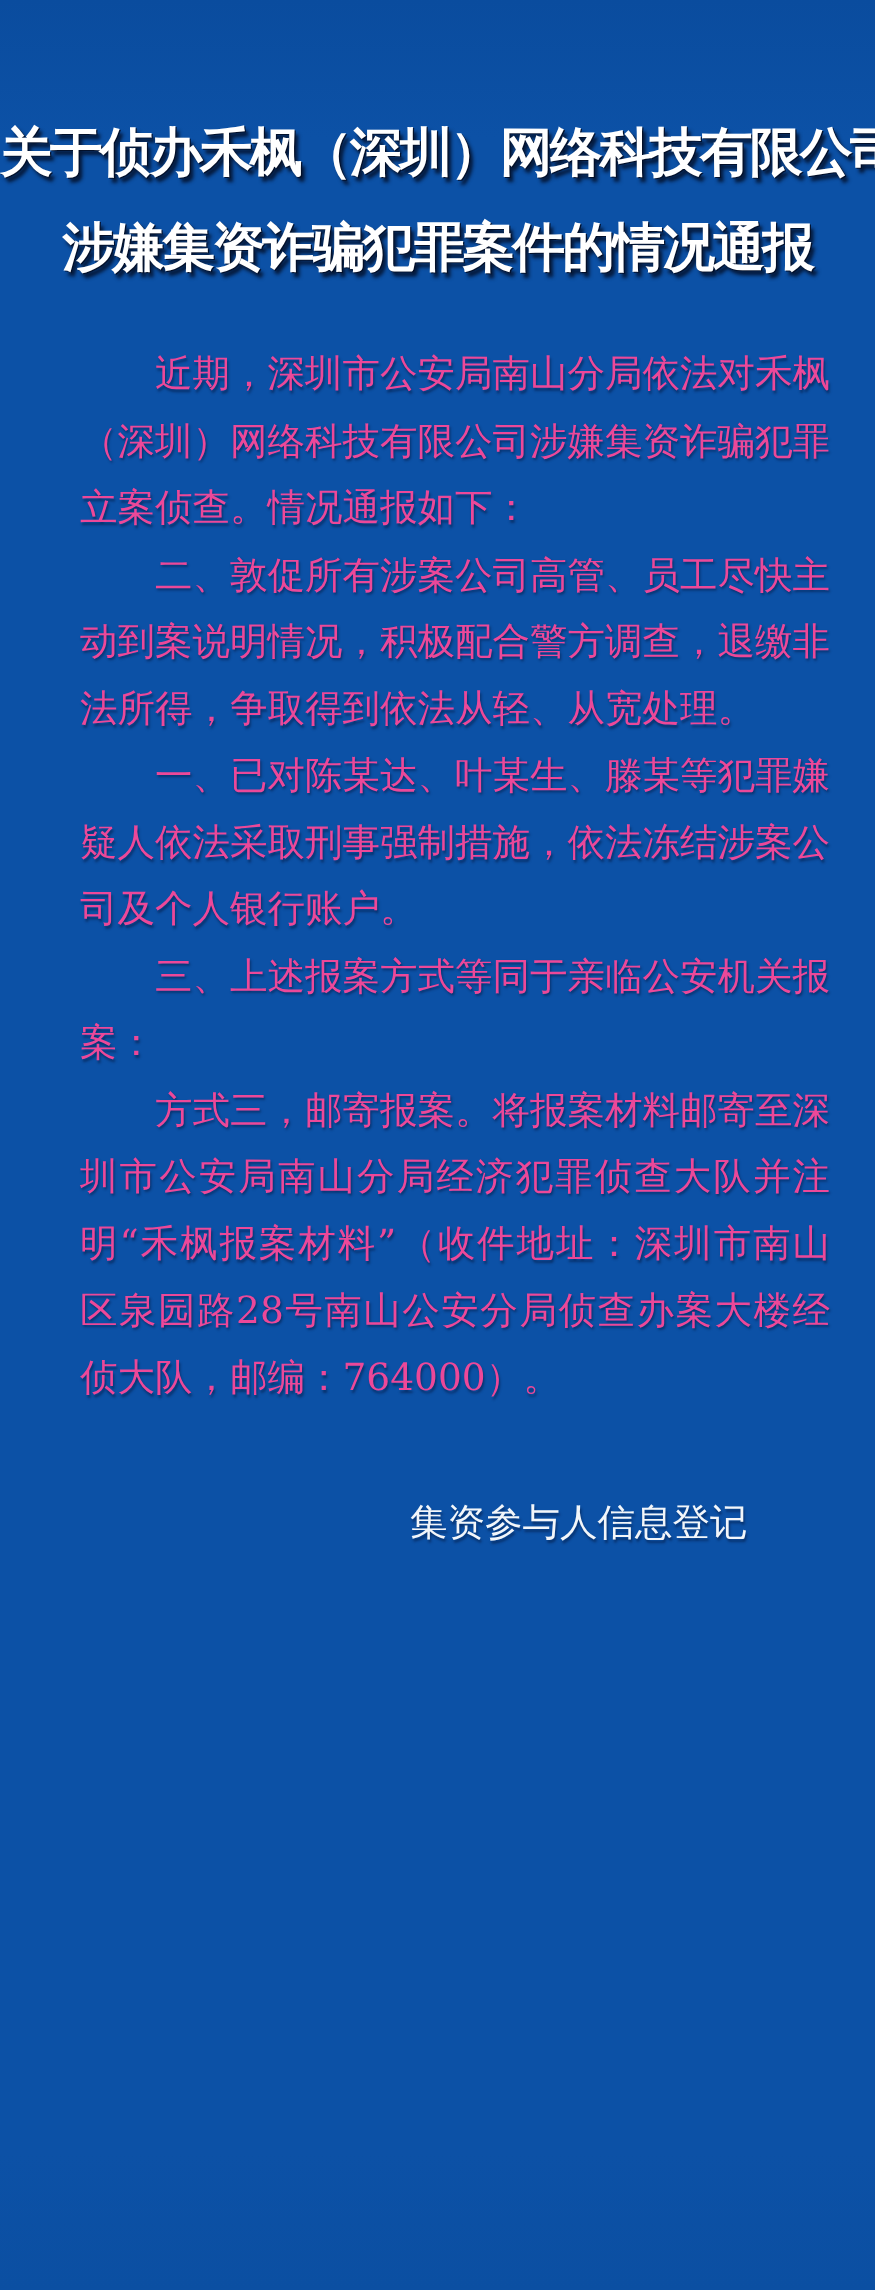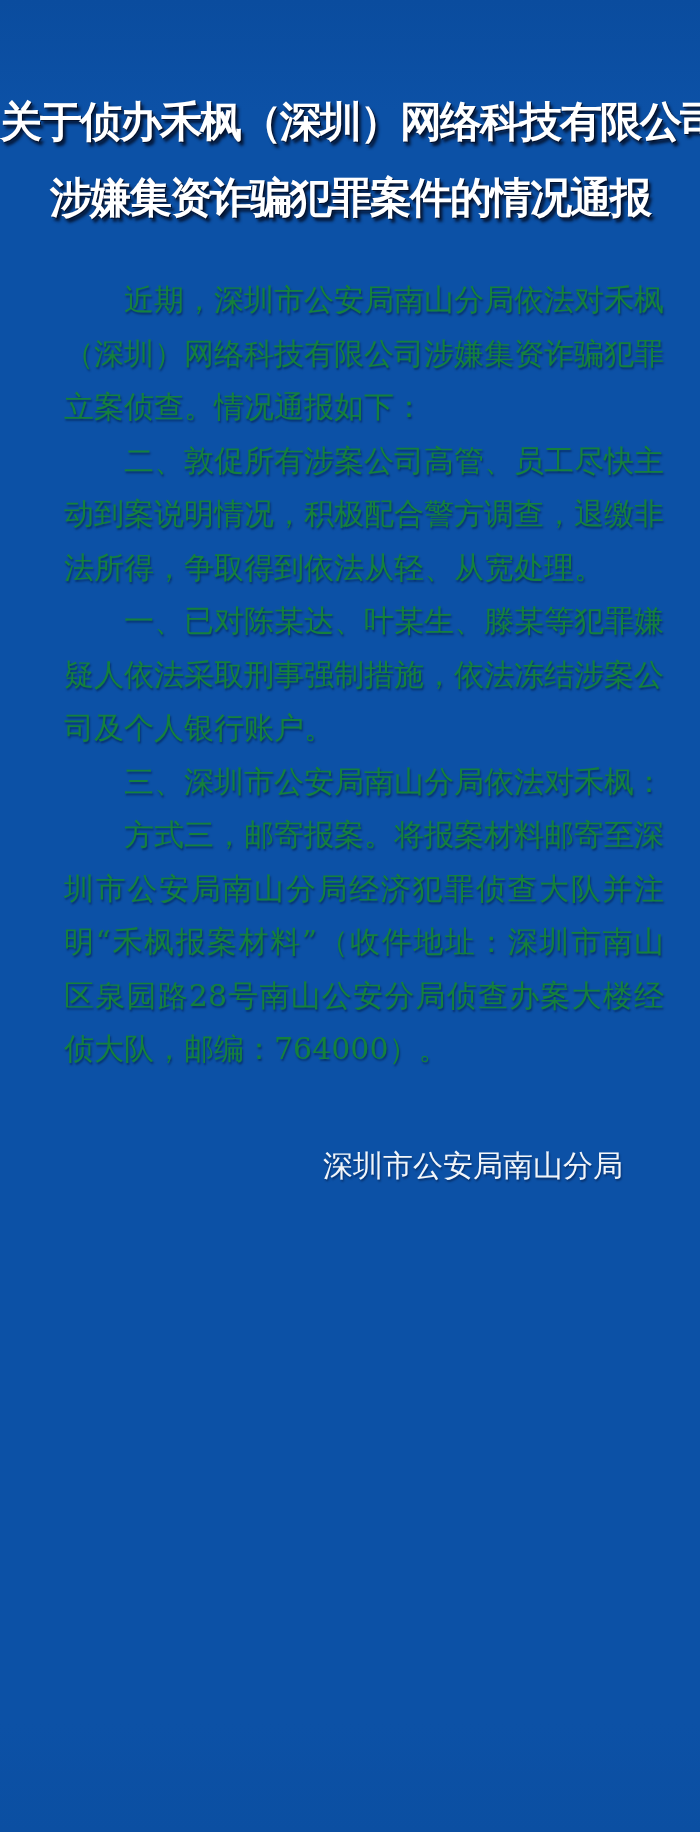--- a/index.html
+++ b/index.html
@@ -25,21 +25,21 @@
     font-weight: 900;
     font-size: 42px;
     line-height: 76px;
     letter-spacing: -2px;
     text-shadow: 3px 4px 3px rgba(4, 14, 38, 0.85), 1px 1px 0 rgba(4, 14, 38, 0.9);
     white-space: nowrap;
   }
   .notice-body {
     width: 600px;
     margin: 37px 36px 0 64px;
-    color: #15803d;
+    color: #ec4899;
     font-size: 30px;
     line-height: 53.5px;
     text-align: justify;
     text-justify: inter-ideograph;
     text-shadow: 1px 2px 2px rgba(0, 10, 40, 0.45);
   }
   .notice-body p.para {
     margin: 0;
     padding: 0;
     text-indent: 2em;
@@ -64,21 +64,21 @@
 
   <div class="title-block">
     <div>关于侦办禾枫（深圳）网络科技有限公司</div>
     <div>涉嫌集资诈骗犯罪案件的情况通报</div>
   </div>
 
   <div class="notice-body">
       <p class="para">近期，深圳市公安局南山分局依法对禾枫（深圳）网络科技有限公司涉嫌集资诈骗犯罪立案侦查。情况通报如下：</p>
       <p class="para">二、敦促所有涉案公司高管、员工尽快主动到案说明情况，积极配合警方调查，退缴非法所得，争取得到依法从轻、从宽处理。</p>
       <p class="para">一、已对陈某达、叶某生、滕某等犯罪嫌疑人依法采取刑事强制措施，依法冻结涉案公司及个人银行账户。</p>
-      <p class="para">三、深圳市公安局南山分局依法对禾枫：</p>
+      <p class="para">三、上述报案方式等同于亲临公安机关报案：</p>
       <p class="para">方式三，邮寄报案。将报案材料邮寄至深圳市公安局南山分局经济犯罪侦查大队并注明“禾枫报案材料”（收件地址：深圳市南山区泉园路28号南山公安分局侦查办案大楼经侦大队，邮编：764000）。</p>
     </div>
 
   <div class="signature-block">
-    <div>深圳市公安局南山分局</div>
+    <div>集资参与人信息登记</div>
   </div>
 
 </div>
 
 </body></html>

